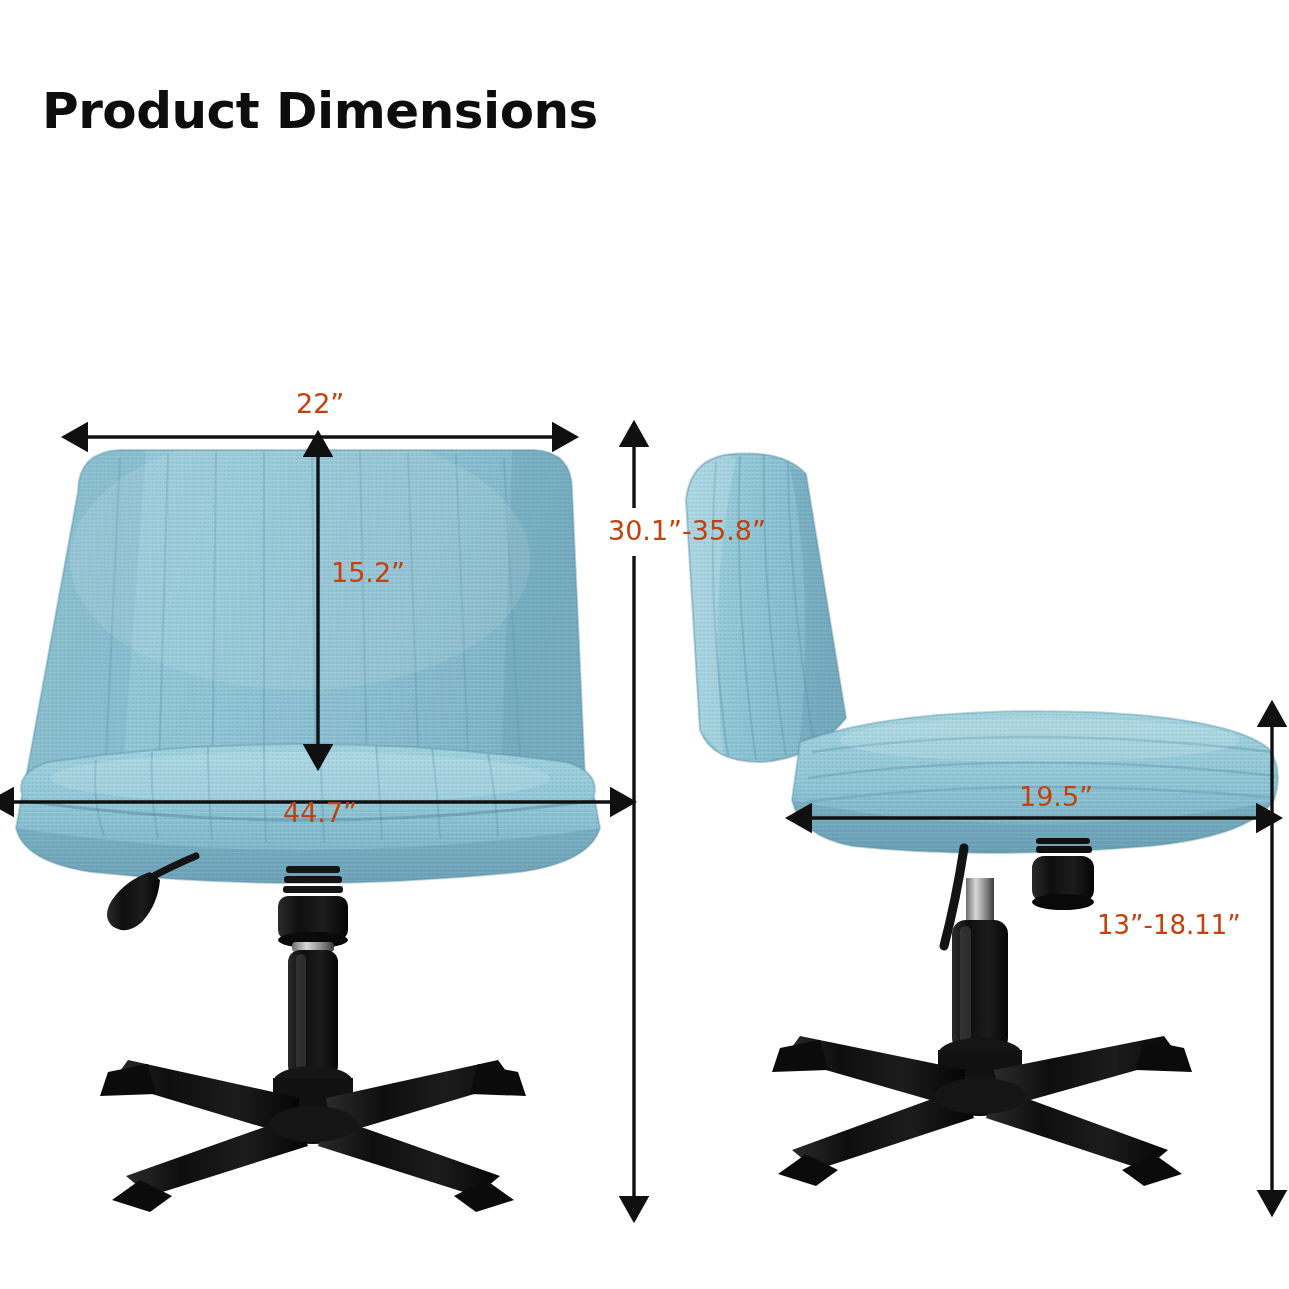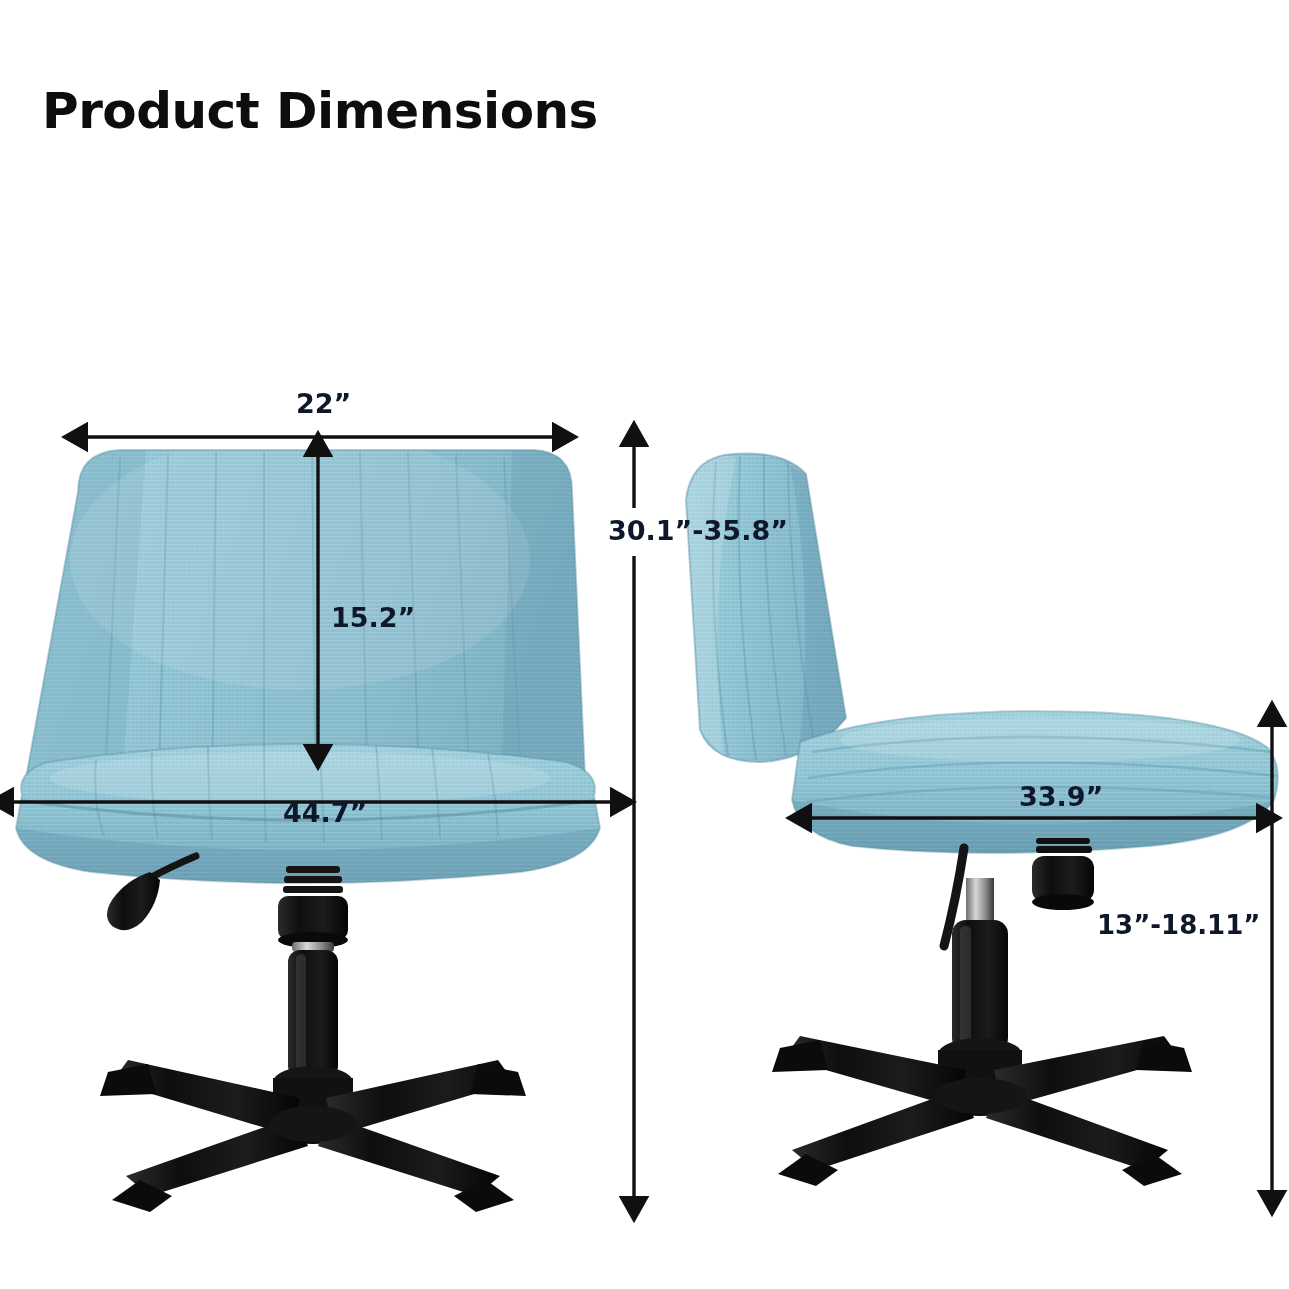--- a/index.html
+++ b/index.html
@@ -32,22 +32,22 @@
     letter-spacing: -0.5px;
     color: #0d0d0d;
     white-space: nowrap;
   }
 
   
   .dim-label {
     position: absolute;
     font-family: "DejaVu Sans", sans-serif;
     font-size: 27px;
-    font-weight: 700;
-    color: #0f172a;
+    font-weight: 400;
+    color: #c2410c;
     white-space: nowrap;
     letter-spacing: 0px;
   }
   .dim-label.small { font-size: 26px; }
 
   
   #overlay {
     position: absolute;
     left: 0; top: 0;
     width: 1289px;
@@ -317,23 +317,23 @@
       <line x1="634" y1="556" x2="634" y2="1196" marker-end="url(#arwR)"></line>
 
       <line x1="812" y1="818" x2="1256" y2="818" marker-start="url(#arwL)" marker-end="url(#arwR)"></line>
 
       <line x1="1272" y1="727" x2="1272" y2="1190" marker-start="url(#arwL)" marker-end="url(#arwR)"></line>
     </g>
   </svg>
 
   <div class="dim-label" style="left:296px; top:388px;">22”</div>
 
-  <div class="dim-label" style="left:331px; top:602px;">15.2”</div>
+  <div class="dim-label" style="left:331px; top:557px;">15.2”</div>
 
   <div class="dim-label" style="left:566px; top:515px;margin-left:42px;">30.1”-35.8”</div>
 
   <div class="dim-label" style="left:283px; top:797px;">44.7”</div>
 
-  <div class="dim-label" style="left:1019px; top:781px;">33.9”</div>
+  <div class="dim-label" style="left:1019px; top:781px;">19.5”</div>
 
   <div class="dim-label small" style="left:1097px; top:910px;">13”-18.11”</div>
 
 </div>
 
 </body></html>

